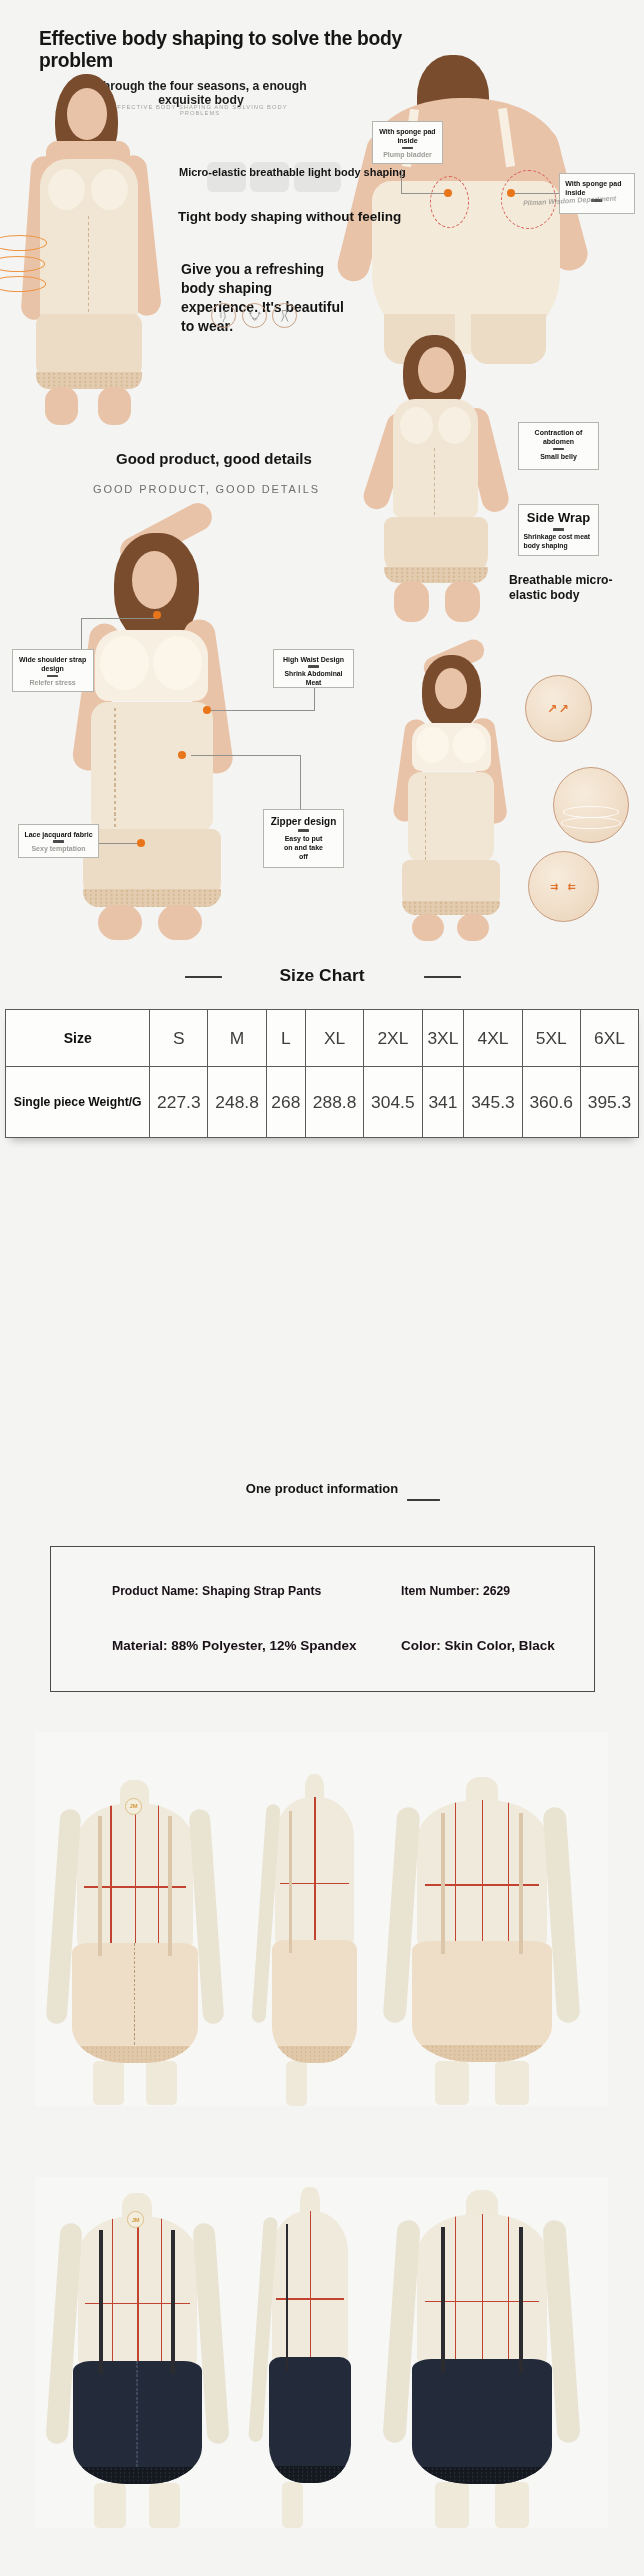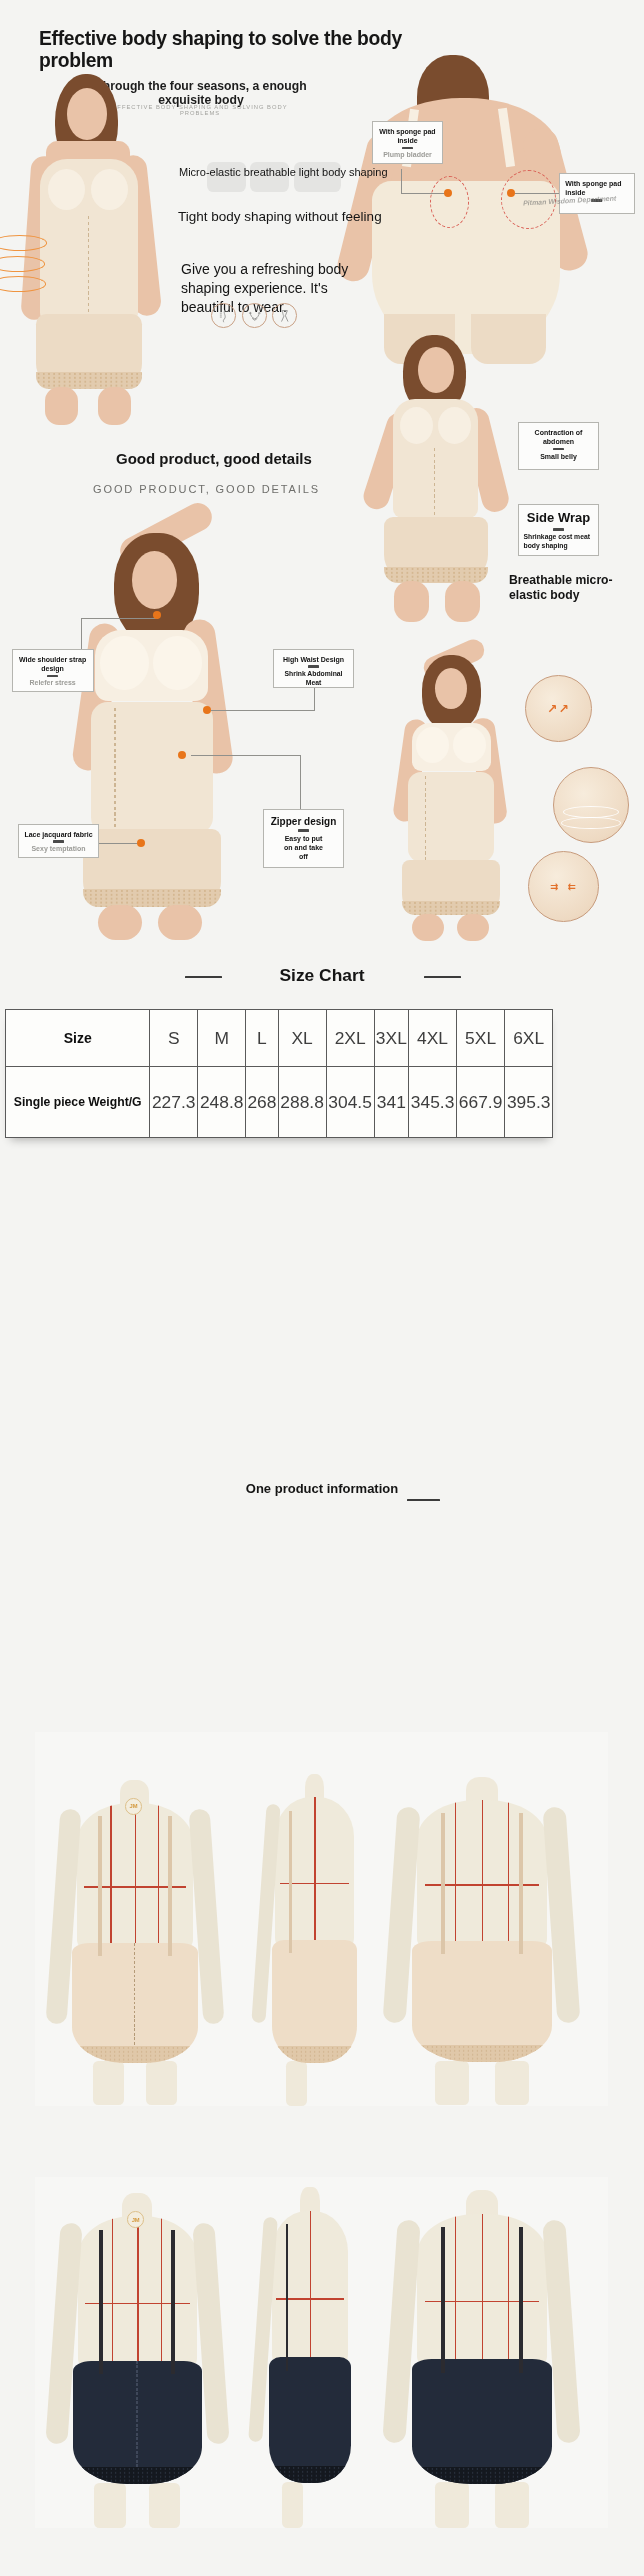--- a/index.html
+++ b/index.html
@@ -4,42 +4,42 @@
 <style>
   *{margin:0;padding:0;box-sizing:border-box}
   html,body{background:#ffffff}
   body{font-family:"Liberation Sans","DejaVu Sans",sans-serif}
   .canvas{position:relative;width:644px;height:2576px;margin:0 auto;background:#f4f4f2;overflow:hidden}
   .abs{position:absolute}
   
   .hero-title{position:absolute;left:39px;top:28px;width:386px;font-size:19.3px;font-weight:bold;color:#161616;letter-spacing:-0.3px}
   .hero-subtitle{position:absolute;left:72px;top:79px;width:258px;font-size:12.2px;font-weight:bold;color:#1c1c1c;text-align:center}
   .hero-tagline{position:absolute;left:97px;top:104px;width:206px;font-size:5.8px;color:#a3a39f;text-align:center;letter-spacing:1px}
-  .feature{position:absolute;font-weight:normal;color:#141414;z-index:3}
+  .feature{position:absolute;font-weight:bold;color:#141414;z-index:3}
   .pill{position:absolute;background:#e4e4e2;border-radius:6.4px;z-index:1}
   .sec-head{position:absolute;font-weight:bold;color:#161616;font-size:15px}
   .sec-subhead{position:absolute;color:#6e6e6b;font-size:11px;letter-spacing:1.9px}
   
   .callout{position:absolute;background:#fcfcfb;border:0.6px solid #b5b5b0;text-align:center;padding:4.5px 2.6px 3.2px;z-index:6}
   .callout .t{font-weight:bold;color:#111;font-size:7px;line-height:1.3}
   .callout .dash{display:block;width:11px;height:2.6px;background:#4a4a4a;border-radius:0.6px;margin:1.9px auto}
   .callout .s{color:#9b9b97;font-size:7px;font-weight:bold;line-height:1.2}
   .plain-callout{position:absolute;font-weight:bold;color:#141414;z-index:6}
   .line{position:absolute;background:#90908c;z-index:5}
   .dot{position:absolute;width:8.4px;height:8.4px;border-radius:50%;background:#e8751a;z-index:7}
   .watermark{position:absolute;color:rgba(125,125,122,.65);font-style:italic;font-weight:bold;font-size:7px;transform:rotate(-3deg);z-index:7;white-space:nowrap}
   
   .icon-circle{position:absolute;width:24.5px;height:24.5px;border:0.6px solid #c9a186;border-radius:50%;background:transparent;display:flex;align-items:center;justify-content:center;z-index:3}
   .detail-circle{position:absolute;border:1.3px solid #c79b7c;border-radius:50%;background:radial-gradient(circle at 40% 35%,#f7ecdc 0%,#eedac3 70%,#e7cdb2 100%);z-index:4;display:flex;align-items:center;justify-content:center;overflow:hidden}
   .detail-circle .arrows{color:#e2702a;font-weight:bold;font-size:12.2px;letter-spacing:1.3px}
   .ellipse-band{position:absolute;border:1px solid #fff;border-radius:50%;opacity:.9}
   
   .chart-title{position:absolute;top:965px;left:0;width:644px;text-align:center;font-size:17.4px;font-weight:bold;color:#151515}
   .title-dash{position:absolute;height:1.9px;background:#3b3b3b;border-radius:0.6px}
-  table.size-table{position:absolute;left:5.2px;top:1009px;width:548px;border-collapse:collapse;background:#fdfdfb;border:1.3px solid #3a3a3a;box-shadow:0 6.4px 9px -4.5px rgba(0,0,0,.3)}
+  table.size-table{position:absolute;left:5.2px;top:1009px;width:634px;border-collapse:collapse;background:#fdfdfb;border:1.3px solid #3a3a3a;box-shadow:0 6.4px 9px -4.5px rgba(0,0,0,.3)}
   table.size-table td{border:0.6px solid #5a5a5a;text-align:center;vertical-align:middle;font-size:17.4px;color:#3e3e3e;font-weight:normal}
   table.size-table td.lbl{font-weight:bold;color:#0e0e0e;width:144px;line-height:1.15}
   table.size-table tr:nth-child(1){height:57px}
   table.size-table tr:nth-child(2){height:71px}
   table.size-table tr:nth-child(3){height:68px}
   table.size-table tr:nth-child(4){height:71px}
   table.size-table tr:nth-child(5){height:68px}
   table.size-table tr:nth-child(6){height:64px}
   table.size-table tr:nth-child(1) td.lbl{font-size:14px}
   table.size-table tr:nth-child(2) td.lbl{font-size:12.2px}
@@ -309,29 +309,35 @@
         </tr>
         <tr>
           <td class="lbl">Single piece Weight/G</td>
           <td>227.3</td>
           <td>248.8</td>
           <td>268</td>
           <td>288.8</td>
           <td>304.5</td>
           <td>341</td>
           <td>345.3</td>
-          <td>667.9</td>
+          <td>360.6</td>
           <td>395.3</td>
         </tr>
       </tbody>
     </table>
 
   <div class="info-head">One product information</div>
   <div class="title-dash" style="left:407px;top:1499px;width:33px"></div>
 
+  <div class="info-box">
+    <div class="info-field" style="left:61px;top:37px;font-size:12.2px">Product Name: Shaping Strap Pants</div>
+    <div class="info-field" style="left:350px;top:37px;font-size:12.2px">Item Number: 2629</div>
+    <div class="info-field" style="left:61px;top:91px;font-size:13.5px">Material: 88% Polyester, 12% Spandex</div>
+    <div class="info-field" style="left:350px;top:91px;font-size:13.5px">Color: Skin Color, Black</div>
+  </div>
 
   <div class="photo" style="left:35px;top:1732px;width:573px;height:374px">
     <div class="mannequin skin-mq" style="left:19.3px;top:48px;width:161px;height:325px">
       <div class="mq-neck"></div>
       <div class="mq-logo">JM</div>
       <div class="mq-arm l"></div>
       <div class="mq-arm r"></div>
       <div class="mq-torso">
         <div class="rl v1"></div>
           <div class="rl v2"></div>

